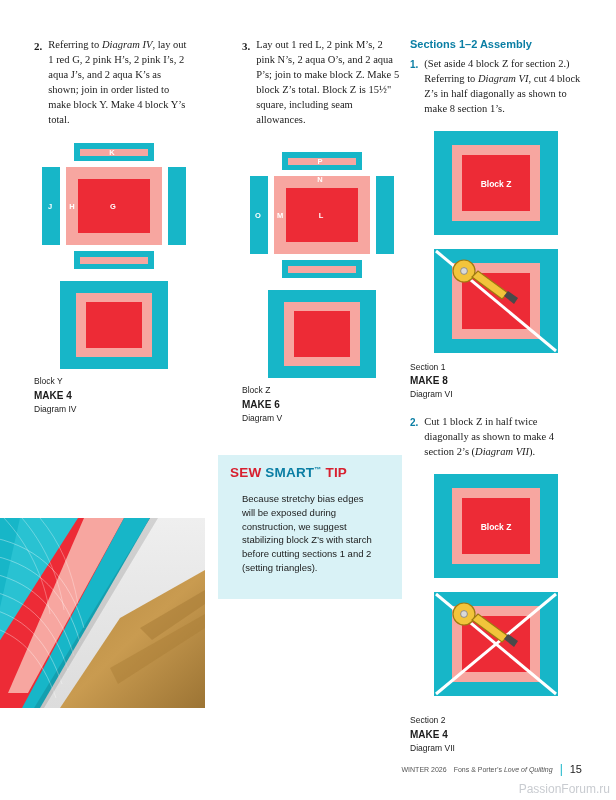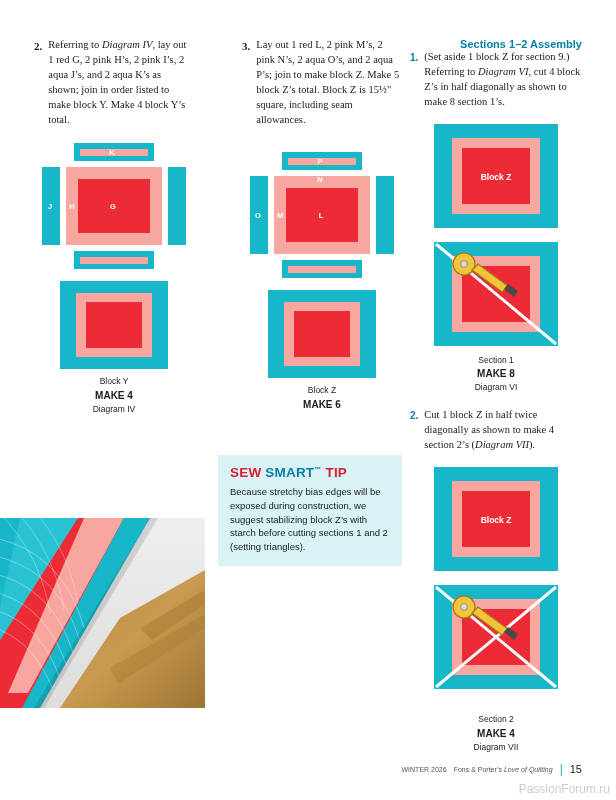--- a/index.html
+++ b/index.html
@@ -20,40 +20,40 @@
   .col3 { left:410px; width:172px; }
 
   .step { display:flex; gap:6px; font-size:10.5px; line-height:1.42; color:#1b1b1b; }
   .step .num { font-weight:bold; color:#0a7ea4; font-family:"Liberation Sans",sans-serif; font-size:10px; padding-top:1px;}
   .step .num.dark { color:#1b1b1b; font-family:"Liberation Serif",serif; font-weight:bold; font-size:11px;}
   .step .body { flex:1; }
   .it { font-style:italic; }
 
   .sec-head {
     color:#0a7ea4; font-family:"Liberation Sans",sans-serif;
-    font-weight:bold; font-size:11px; text-align:right;
+    font-weight:bold; font-size:11px; margin-bottom:7px;
   }
 
   
   .dwrap { margin-top:14px; }
-  .dcap { text-align:center; font-family:"Liberation Sans",sans-serif; font-size:8.5px; line-height:1.5; color:#1b1b1b; }
+  .dcap { font-family:"Liberation Sans",sans-serif; font-size:8.5px; line-height:1.5; color:#1b1b1b; }
   .dcap b { font-size:10px; }
 
   
   .tip {
     position:absolute; left:218px; top:455px; width:184px;
     background:#d9f2f6; padding:10px 12px 12px 12px;
   }
   .tip h3 {
     margin:0 0 5px 0; font-family:"Liberation Sans",sans-serif;
     color:#d8202f; font-size:13.5px; font-weight:bold; letter-spacing:.2px;
   }
   .tip h3 .tm { font-size:7px; vertical-align:super; }
   .tip h3 .sm2 { color:#0a7ea4; }
-  .tip p { margin:0; font-family:"Liberation Sans",sans-serif; font-size:9.5px; line-height:1.45; color:#1b1b1b; }
+  .tip p { margin:12px; font-family:"Liberation Sans",sans-serif; font-size:9.5px; line-height:1.45; color:#1b1b1b; }
 
   
   .photo { position:absolute; left:0; top:518px; width:205px; height:190px; overflow:hidden; }
 
   
   .footer {
     position:absolute; right:34px; bottom:24px;
     font-family:"Liberation Sans",sans-serif; font-size:7px; color:#555;
     display:flex; align-items:center; gap:7px;
   }
@@ -128,31 +128,32 @@
         <rect x="52" y="161" width="56" height="46" fill="#ed2b36"></rect>
         <text x="78" y="14" fill="#fff" font-family="Liberation Sans, sans-serif" font-size="7.5" font-weight="bold" text-anchor="middle">P</text>
         <text x="78" y="32" fill="#fff" font-family="Liberation Sans, sans-serif" font-size="7.5" font-weight="bold" text-anchor="middle">N</text>
         <text x="16" y="68" fill="#fff" font-family="Liberation Sans, sans-serif" font-size="7.5" font-weight="bold" text-anchor="middle">O</text>
         <text x="38" y="68" fill="#fff" font-family="Liberation Sans, sans-serif" font-size="7.5" font-weight="bold" text-anchor="middle">M</text>
         <text x="79" y="68" fill="#fff" font-family="Liberation Sans, sans-serif" font-size="7.5" font-weight="bold" text-anchor="middle">L</text>
       </svg>
       <div class="dcap">
         <div>Block Z</div>
         <div><b>MAKE 6</b></div>
+        <div>Diagram V</div>
       </div>
     </div>
   </div>
 
   <div class="col col3">
     <div class="sec-head">Sections 1–2 Assembly</div>
 
     <div class="step">
       <div class="num">1.</div>
       <div class="body">
-        <span>(Set aside 1 block Z for section 9.) Referring to </span><span class="it">Diagram VI</span><span>, cut 4 block Z’s in half diagonally as shown to make 8 section 1’s.</span>
+        <span>(Set aside 4 block Z for section 2.) Referring to </span><span class="it">Diagram VI</span><span>, cut 4 block Z’s in half diagonally as shown to make 8 section 1’s.</span>
       </div>
     </div>
 
     <div style="margin-top:14px; display:flex; justify-content:center;">
       <svg width="124" height="104" viewBox="0 0 124 104">
         <rect x="0" y="0" width="124" height="104" fill="#17b6c8"></rect>
         <rect x="18" y="14" width="88" height="76" fill="#f7a6a0"></rect>
         <rect x="28" y="24" width="68" height="56" fill="#ed2b36"></rect>
         <text x="62" y="56" fill="#fff" font-family="Liberation Sans, sans-serif" font-size="8.5" font-weight="bold" text-anchor="middle">Block Z</text>
       </svg>
@@ -203,21 +204,21 @@
         <line x1="2" y1="2" x2="122" y2="102" stroke="#ffffff" stroke-width="3"></line>
         <line x1="122" y1="2" x2="2" y2="102" stroke="#ffffff" stroke-width="3"></line>
         <g>
           <circle cx="30" cy="22" r="11" fill="#f2c43b" stroke="#9e7a10" stroke-width="1.2"></circle>
           <circle cx="30" cy="22" r="3.4" fill="#d9d9d9" stroke="#7d7d7d" stroke-width="0.8"></circle>
           <path d="M38 28 L68 50 L74 44 L44 22 Z" fill="#f2c43b" stroke="#9e7a10" stroke-width="1.2"></path>
           <path d="M70 47 L80 55 L84 49 L74 42 Z" fill="#4a4a4a"></path>
         </g>
       </svg>
     </div>
-    <div class="dcap" style="margin-top:20px;">
+    <div class="dcap" style="margin-top:14px;">
       <div>Section 2</div>
       <div><b>MAKE 4</b></div>
       <div>Diagram VII</div>
     </div>
   </div>
 
   <div class="tip">
     <h3>
       <span>SEW</span>
       <span class="sm2"><span>SMART</span><span class="tm">™</span></span>

